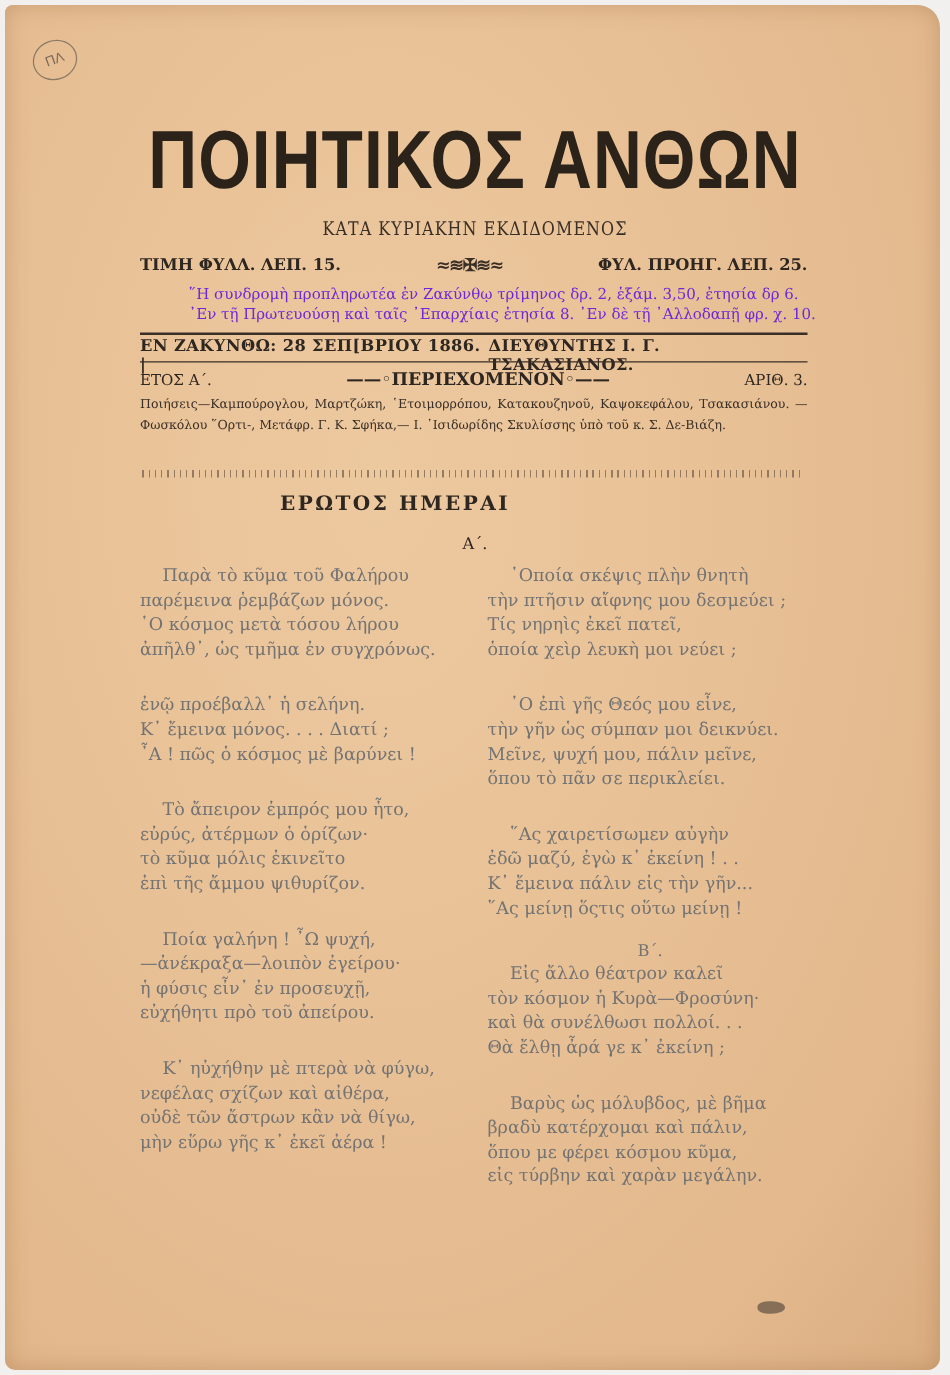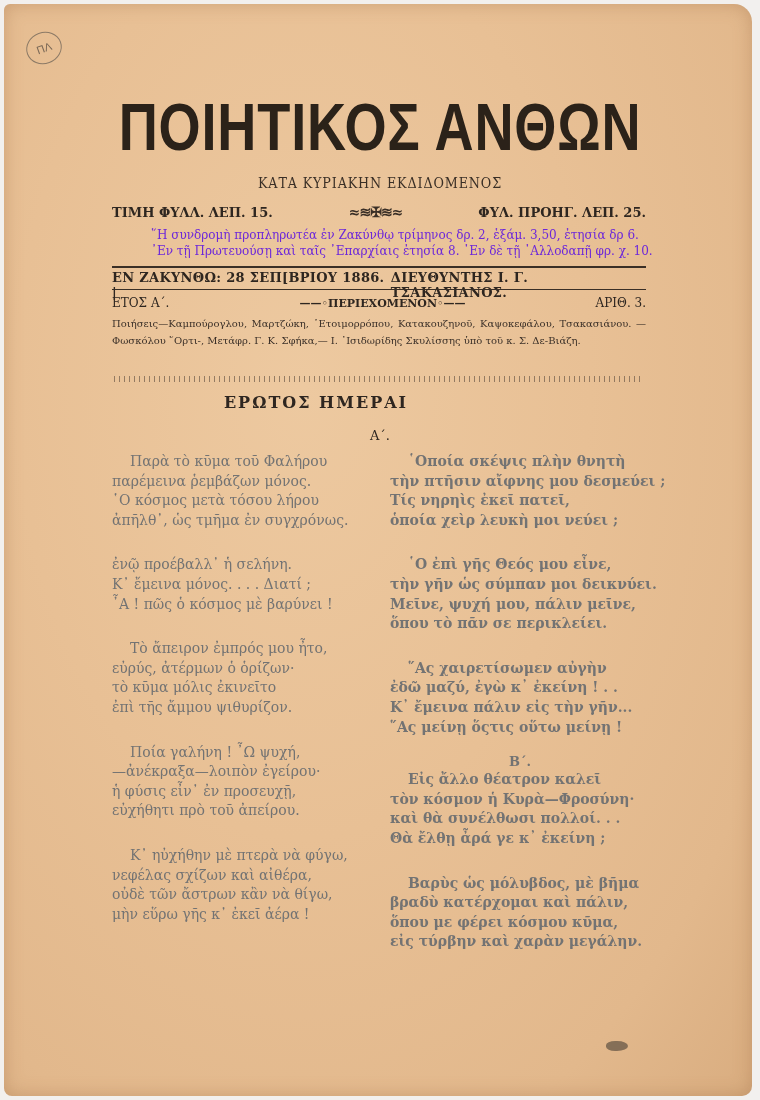--- a/index.html
+++ b/index.html
@@ -35,32 +35,32 @@
     transform: scaleX(0.85);
   }
   .row { position:absolute; left:112px; width:534px; display:flex; justify-content:space-between; align-items:center; }
   .price-row { top:204px; font-size:13px; font-weight:bold; }
   .ornament { font-size:14px; color:#3a2f26; letter-spacing:-1px; }
   .subs { position:absolute; left:112px; width:534px; font-size:12px; line-height:16px; top:227px; color:#6d28d9;margin-left:39px; }
   .rule { position:absolute; left:112px; width:534px; border-top:2px solid #3a2f26; }
   .rule.thin { border-top:1.5px solid #3a2f26; }
   .date-row { top:270px; font-size:13px; font-weight:bold; letter-spacing:0.3px; }
   .contents-row { top:296px; font-size:12px; }
-  .contents-row .center { font-weight:bold; font-size:11px; }
+  .contents-row .center { font-weight:bold; font-size:14px; }
   .toc { position:absolute; left:112px; width:534px; top:315px; font-size:10px; line-height:17px; text-align:justify; color:#3b3028; }
   .wavy {
     position:absolute; left:112px; width:528px; top:376px; height:6px;
     background-image: repeating-linear-gradient(90deg, transparent 0 2px, #5a4a3c 2px 3px, transparent 3px 5px);
     opacity:0.6;
   }
   .poem-title { position:absolute; left:0; width:632px; top:393px; text-align:center; font-size:16px; font-weight:bold; letter-spacing:2px; color:#2e2620; }
   .part-a { position:absolute; left:0; width:760px; top:428px; text-align:center; font-size:13px; }
   .col { position:absolute; width:260px; font-size:14px; color:#737373; }
   .col.left { left:112px; top:452px; }
-  .col.right { left:390px; top:452px;font-weight:bold; }
+  .col.right { left:390px; top:452px; }
   .stanza { margin-bottom:25px; }
   .line { height:19.6px; line-height:19.6px; white-space:nowrap; }
   .line.first { padding-left:18px; }
   .part-b { text-align:center; height:20px; line-height:20px; font-size:13px; margin-top:-10px; margin-bottom:-2px; }
   .blot { position:absolute; left:606px; top:1041px; width:22px; height:10px; border-radius:50% 60% 60% 50%; background:#6e5d4a; opacity:0.8; }
 </style>
 </head>
 <body>
 
 <div class="page">

